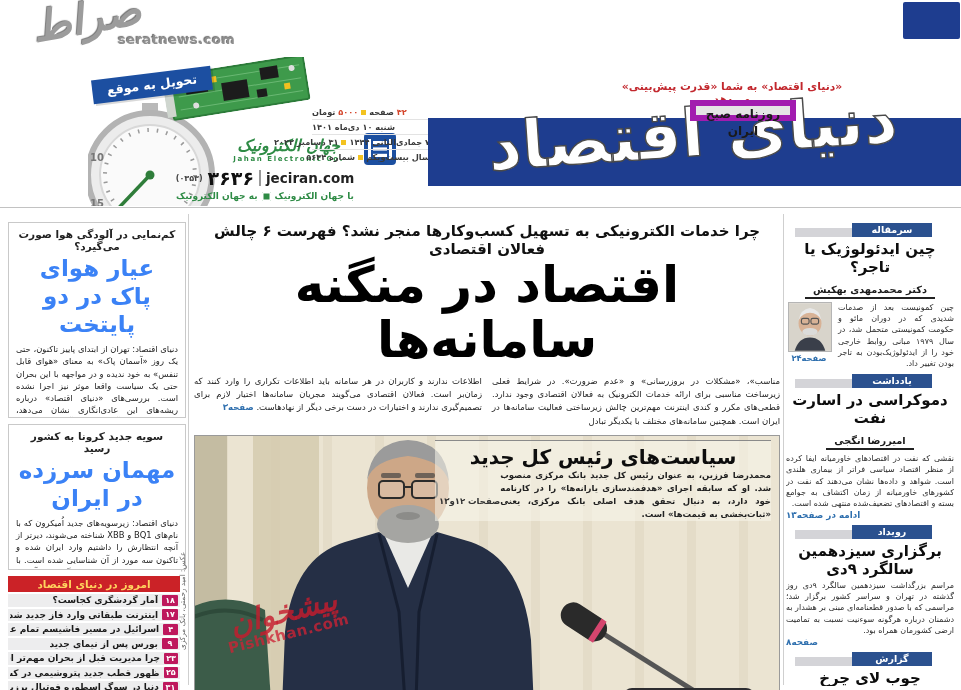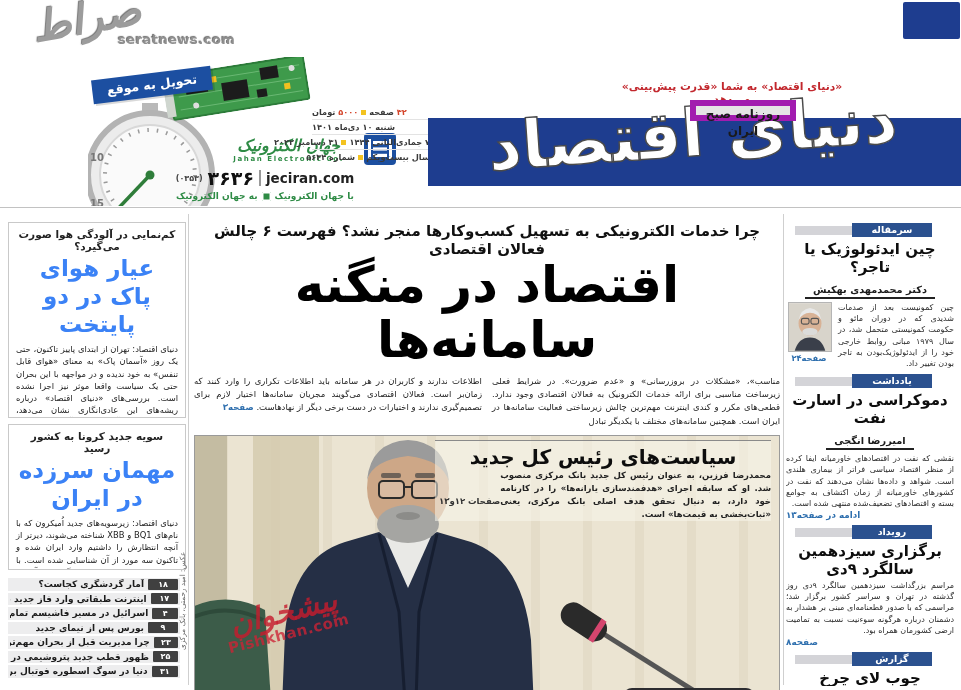--- a/index.html
+++ b/index.html
@@ -66,21 +66,21 @@
   .lbox .kicker2 { font-size:10.5px; font-weight:bold; text-align:center; color:#222; }
   .lbox .ltitle { font-size:23px; font-weight:bold; text-align:center; line-height:1.22; color:#3b82f6; margin-top:2px; letter-spacing:-.5px; }
   .lbox .lbody { font-size:8.4px; line-height:1.45; text-align:justify; color:#222; margin-top:5px; }
   .plink { color:#2e6fae; font-weight:bold; cursor:pointer; }
 
   
   .today { position:absolute; left:0; top:356px; width:172px; }
   .today-header { background:#cb2227; color:#ffd35e; font-size:10.5px; font-weight:bold; text-align:center;
                   height:16px; line-height:16px; }
   .trow { margin-top:2px; background:#ededee; height:12.5px; display:flex; align-items:center; padding:0 2px; gap:4px; }
-  .tnum { width:30px; height:11px; min-width:11px; background:#404040; color:#fff; font-size:8px; font-weight:bold;
+  .tnum { width:16px; height:11px; min-width:11px; background:#be185d; color:#fff; font-size:8px; font-weight:bold;
           display:flex; align-items:center; justify-content:center; border-radius:1px; }
   .ttitle { font-size:9px; font-weight:bold; color:#1b1b1b; white-space:nowrap; overflow:hidden; }
 
   .photo-credit { position:absolute; left:178px; top:552px; height:132px; writing-mode:vertical-rl;
                   transform:rotate(180deg); font-size:7.3px; color:#666; }
 
   
   .center-col { position:absolute; left:194px; top:216px; width:586px; }
   .kicker { text-align:center; font-size:15px; font-weight:bold; padding-top:6px; color:#111; }
   .headline { text-align:center; font-size:50px; font-weight:bold; line-height:1.1; letter-spacing:-1.5px; color:#000; }
@@ -92,21 +92,21 @@
   .cap-title { font-size:20px; font-weight:bold; text-align:center; color:#0d0d0d; margin-bottom:0; }
   .cap-body { font-size:8.5px; font-weight:bold; line-height:1.55; text-align:justify; color:#222; }
   .cap-pages { float:left; color:#333; font-weight:bold; font-size:8.5px; margin-left:4px; margin-top:26px; }
   .pish { position:absolute; left:28px; top:158px; transform:rotate(-14deg); text-align:center;
           color:rgba(198,28,45,.82); z-index:6; }
   .pish-fa { font-size:30px; font-weight:bold; font-style:italic; }
   .pish-en { font-size:15px; font-weight:bold; margin-top:-4px; letter-spacing:.5px; color:rgba(205,35,52,.78); }
 
   
   .sidebar { position:absolute; left:786px; top:218px; width:168px; height:468px; overflow:hidden; }
-  .sec-label { display:flex; direction:ltr; align-items:center; height:14px; margin:5px 0 3px;padding-left:9px; }
+  .sec-label { display:flex; direction:ltr; align-items:flex-end; height:14px; margin:5px 0 3px;padding-left:9px; }
   .sec-gray { flex:1; height:9px; background:#d4d4d8; }
   .sec-blue { width:80px; height:14px; background:#2b518f; color:#fff; font-size:9.5px; font-weight:bold;
               text-align:center; line-height:14px; }
   .sec-sp { width:22px; }
   .sec-title { font-size:15px; font-weight:bold; text-align:center; color:#0d0d0d; margin:1px 0 2px; letter-spacing:-.3px; }
   .sec-author { text-align:center; margin-bottom:3px; }
   .sec-author span { display:inline-block; font-size:9.8px; font-weight:bold; border-bottom:2px solid #222; padding:0 8px 2px; }
   .sec-body { font-size:8px; line-height:1.4; text-align:justify; color:#2a2a2a; }
   .sec-page { text-align:left; font-size:8.8px; margin-top:1px; }
   .author-photo { float:left; width:46px; margin:0 6px 0 0; text-align:center; }
@@ -216,20 +216,21 @@
     <div class="lbox" style="top:204px; height:146px">
       <div class="kicker2">سویه جدید کرونا به کشور رسید</div>
       <div class="ltitle">مهمان سرزده در ایران</div>
       <div class="lbody">
         <span>دنیای اقتصاد: زیرسویه‌های جدید اُمیکرون که با نام‌های BQ1 و XBB شناخته می‌شوند، دیرتر از آنچه انتظارش را داشتیم وارد ایران شده و تاکنون سه مورد از آن شناسایی شده است. با شناسایی موارد تازه می‌توان گفت در آستانه ورود به موج هشتم کرونا هستیم. برخی متخصصان می‌گویند ممکن است در این سویه شاهد جهش‌های خطرناکی باشیم.</span>
         
       </div>
     </div>
 
     <div class="today">
+      <div class="today-header">امروز در دنیای اقتصاد</div>
       <div class="trow">
           <span class="tnum">۱۸</span>
           <span class="ttitle">آمار گردشگری کجاست؟</span>
         </div>
       <div class="trow">
           <span class="tnum">۱۷</span>
           <span class="ttitle">اینترنت طبقاتی وارد فاز جدید شد</span>
         </div>
       <div class="trow">
           <span class="tnum">۴</span>

